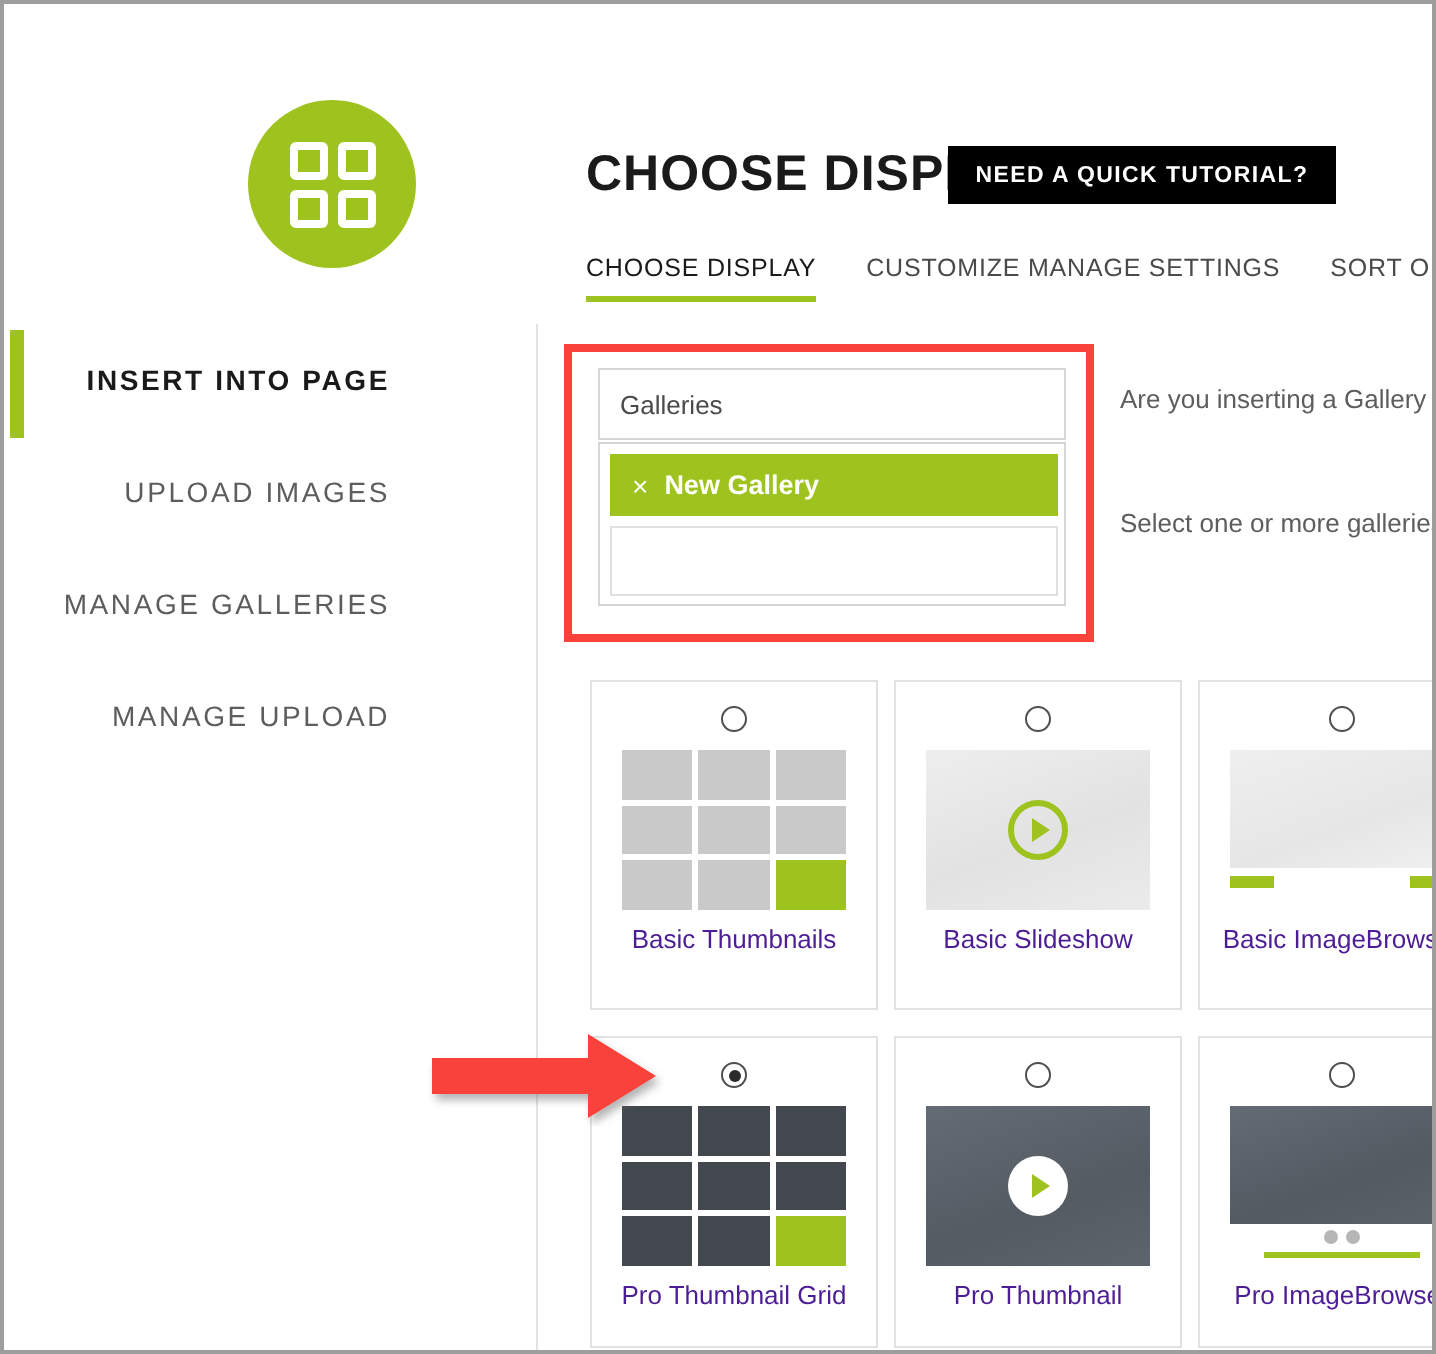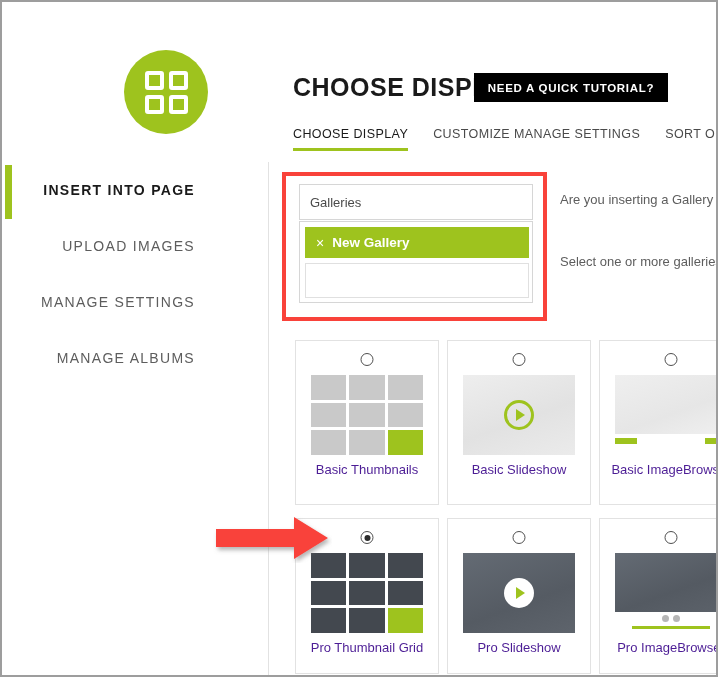--- a/index.html
+++ b/index.html
@@ -411,24 +411,24 @@
 
   <div id="sidebar">
     <div class="side-item active">
       <span class="side-accent"></span>
       <span>INSERT INTO PAGE</span>
     </div>
     <div class="side-item">
       <span>UPLOAD IMAGES</span>
     </div>
     <div class="side-item">
-      <span>MANAGE SETTINGS</span>
+      <span>MANAGE GALLERIES</span>
     </div>
     <div class="side-item">
-      <span>MANAGE ALBUMS</span>
+      <span>MANAGE UPLOAD</span>
     </div>
   </div>
   <div id="side-divider"></div>
 
   <div id="gallery-highlight"></div>
 
   <div id="gallery-type">
     <span>Galleries</span>
   </div>
 
@@ -513,21 +513,21 @@
 
       <div class="card">
         <span class="radio"></span>
         <div class="thumb">
           <div class="slide dark">
             <span class="play-ring solid">
               <span class="play-tri"></span>
             </span>
           </div>
         </div>
-        <div class="card-label">Pro Slideshow</div>
+        <div class="card-label">Pro Thumbnail</div>
       </div>
 
       <div class="card">
         <span class="radio"></span>
         <div class="thumb">
           <div class="browser dark">
             <span class="pane"></span>
             <span class="dots">
                 <span></span>
                 <span></span>

